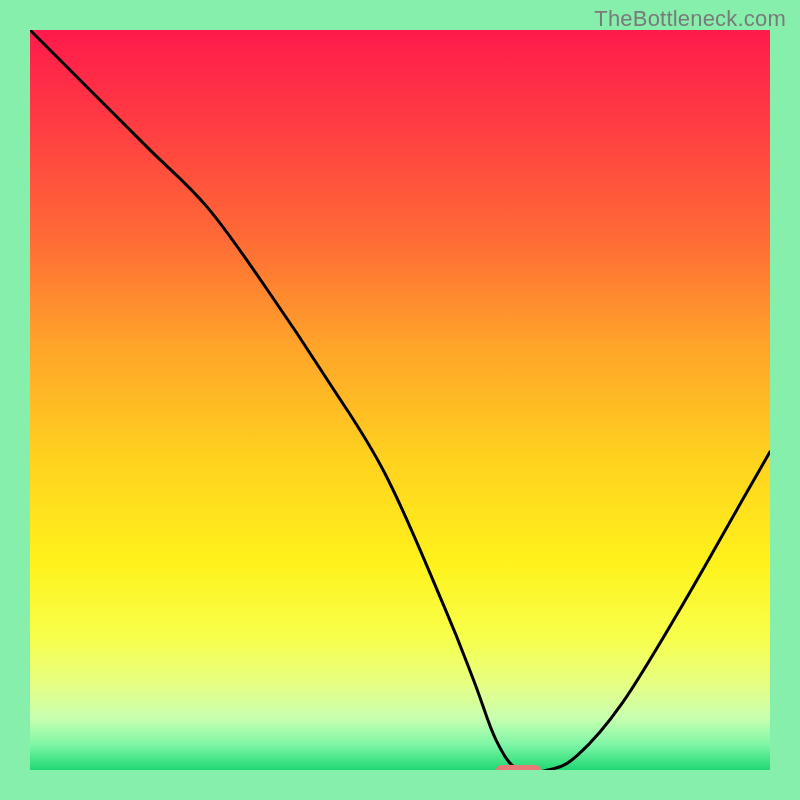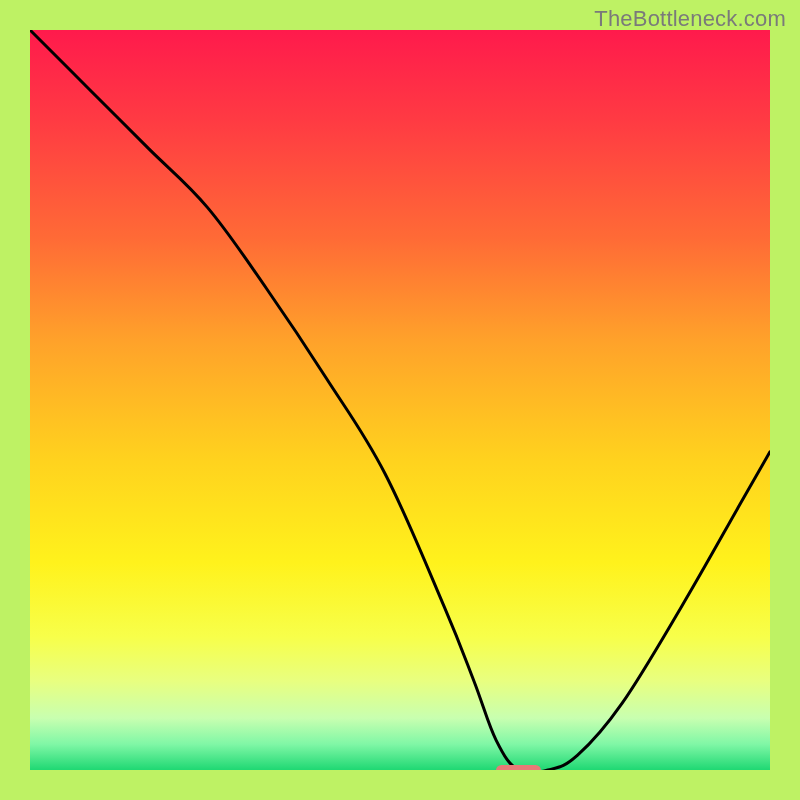--- a/index.html
+++ b/index.html
@@ -8,21 +8,21 @@
     width: 800px;
     height: 800px;
     background: #000;
     overflow: hidden;
     font-family: Arial, Helvetica, sans-serif;
   }
   .frame {
     position: relative;
     width: 800px;
     height: 800px;
-    background: #bef264;
+    background: #86efac;
   }
   .watermark {
     position: absolute;
     top: 6px;
     right: 14px;
     color: #7a7a7a;
     font-size: 22px;
     font-weight: 500;
     letter-spacing: 0.2px;
     z-index: 5;

